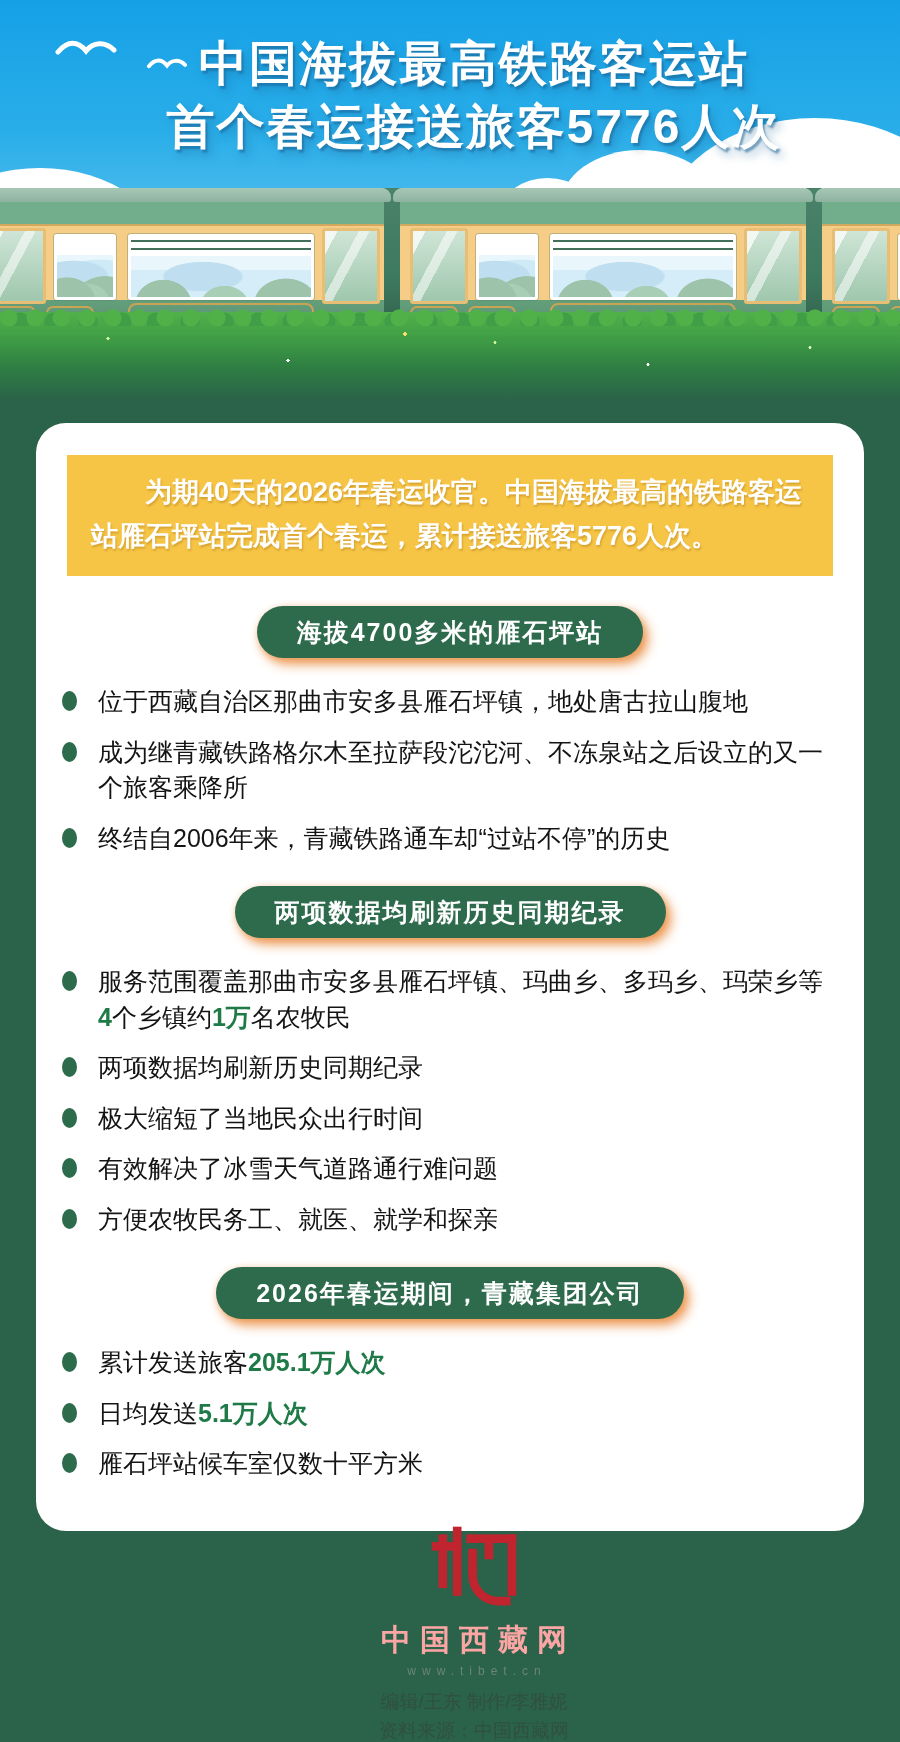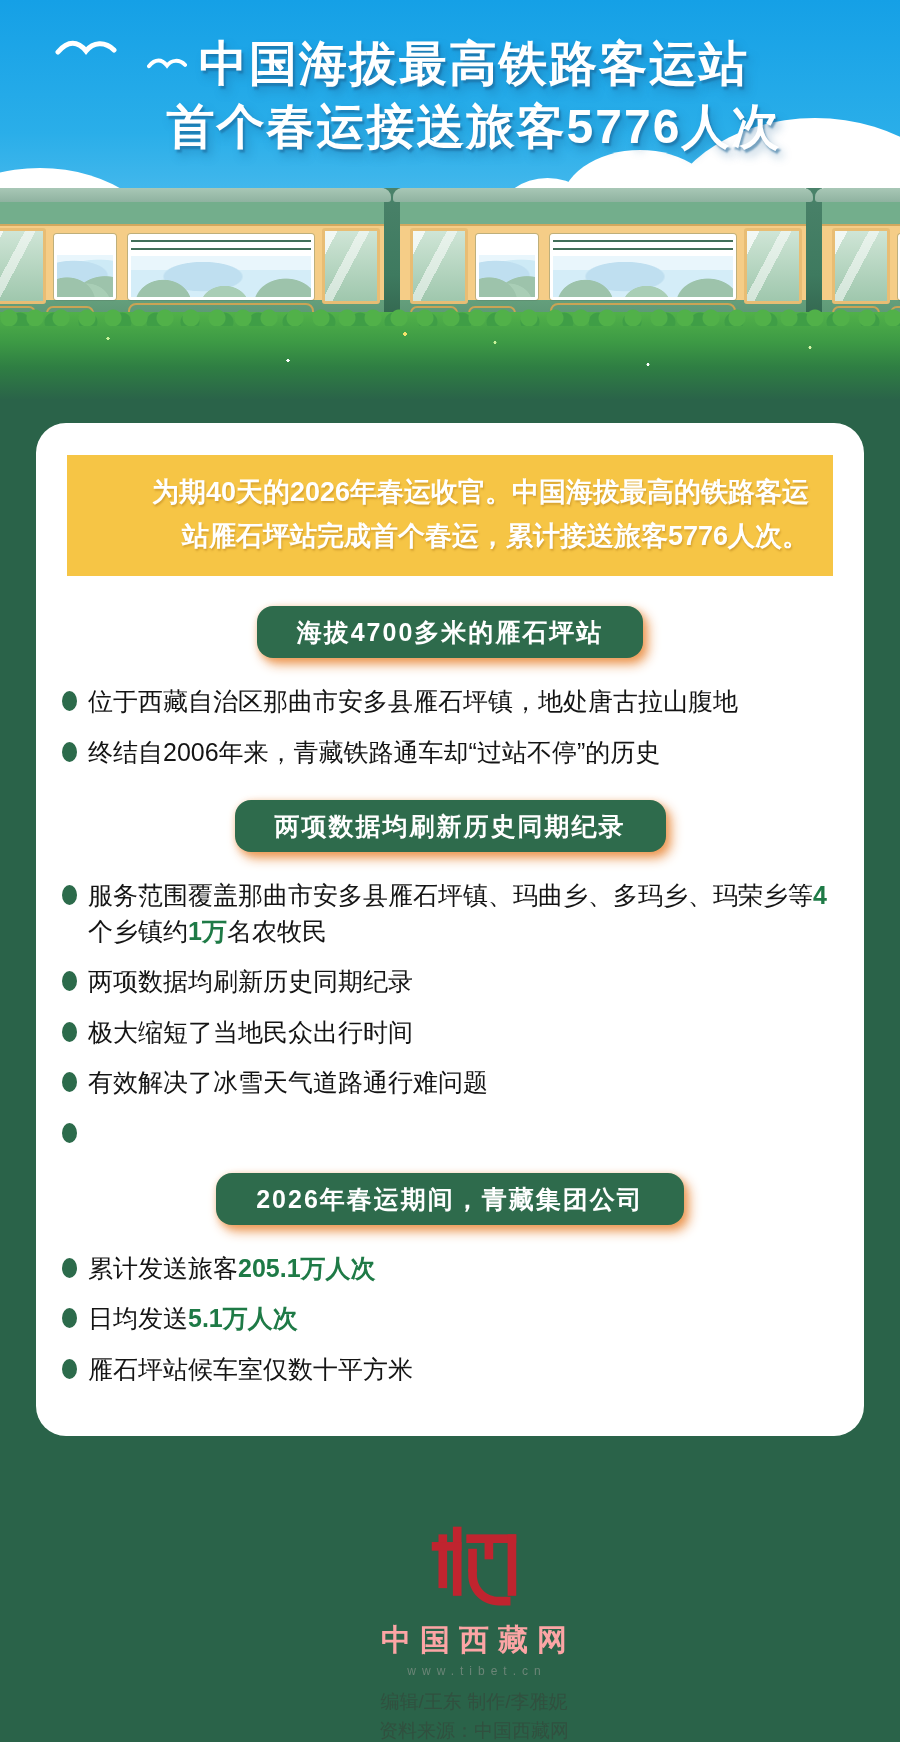--- a/index.html
+++ b/index.html
@@ -64,28 +64,28 @@
   .grass::before{content:'';position:absolute;top:-12px;left:0;right:0;height:26px;
      background:
        radial-gradient(circle at 9px 18px,#51b149 8px,rgba(0,0,0,0) 9px) 0 0/26px 26px,
        radial-gradient(circle at 20px 22px,#3f9e46 9px,rgba(0,0,0,0) 10px) 0 0/34px 26px;}
 
   
   .card{position:absolute;top:423px;left:36px;width:828px;background:#ffffff;border-radius:30px;
         padding-bottom:34px;z-index:6;}
   .lead-banner{margin:32px 31px 0;background:#f6c545;padding:16px 24px 18px;
         font-size:27px;font-weight:bold;color:#ffffff;line-height:1.62;text-indent:2em;
-        text-shadow:1px 2px 2px rgba(176,120,24,.45);text-align:right;}
+        text-shadow:1px 2px 2px rgba(176,120,24,.45);}
   .section{margin-top:30px;}
   .pill{width:fit-content;margin:12px auto;background:#2e6b4c;color:#ffffff;
         font-size:25px;font-weight:bold;letter-spacing:2px;line-height:52px;height:52px;
-        padding:0 40px;border-radius:16px;
+        padding:0 40px;border-radius:26px;
         box-shadow:5px 6px 12px rgba(235,148,76,.95),1px 2px 6px rgba(235,148,76,.45);}
   .bullets{list-style:none;margin:26px 0 0;padding:0 30px 0 26px;}
-  .bullets li{display:flex;gap:11px;margin-bottom:15px;font-size:25px;line-height:1.42;
+  .bullets li{display:flex;gap:21px;margin-bottom:15px;font-size:25px;line-height:1.42;
         color:#141414;font-weight:500;}
   .bullet{flex:none;width:15px;height:20px;border-radius:50%;background:#2c6b4b;margin-top:7px;}
   .hl{color:#1e7a46;font-weight:bold;}
 
   
   .footer{position:absolute;top:1522px;left:0;width:100%;text-align:center;z-index:6;}
   .logo{width:96px;height:90px;margin:0 auto 8px;}
   .brand{font-size:30px;font-weight:600;letter-spacing:9px;color:#fca5a5;margin-left:9px;}
   .site{font-size:12px;letter-spacing:6px;color:#6b8577;margin:3px 0 10px;margin-left:6px;}
   .credits,.source{font-size:19px;color:#31503f;line-height:1.5;}
@@ -154,20 +154,24 @@
 
     <div class="section">
       <div class="pill">海拔4700多米的雁石坪站</div>
       <ul class="bullets">
           <li>
             <span class="bullet"></span>
             <span><span>位于西藏自治区那曲市安多县雁石坪镇，地处唐古拉山腹地</span></span>
           </li>
           <li>
             <span class="bullet"></span>
+            <span><span>成为继青藏铁路格尔木至拉萨段沱沱河、不冻泉站之后设立的又一个旅客乘降所</span></span>
+          </li>
+          <li>
+            <span class="bullet"></span>
             <span><span>终结自2006年来，青藏铁路通车却“过站不停”的历史</span></span>
           </li>
         </ul>
     </div>
 
     <div class="section">
       <div class="pill">两项数据均刷新历史同期纪录</div>
       <ul class="bullets">
           <li>
             <span class="bullet"></span>
@@ -180,20 +184,21 @@
           <li>
             <span class="bullet"></span>
             <span><span>极大缩短了当地民众出行时间</span></span>
           </li>
           <li>
             <span class="bullet"></span>
             <span><span>有效解决了冰雪天气道路通行难问题</span></span>
           </li>
           <li>
             <span class="bullet"></span>
+            <span><span>方便农牧民务工、就医、就学和探亲</span></span>
           </li>
         </ul>
     </div>
 
     <div class="section">
       <div class="pill">2026年春运期间，青藏集团公司</div>
       <ul class="bullets">
           <li>
             <span class="bullet"></span>
             <span><span>累计发送旅客</span><span class="hl">205.1万人次</span></span>

